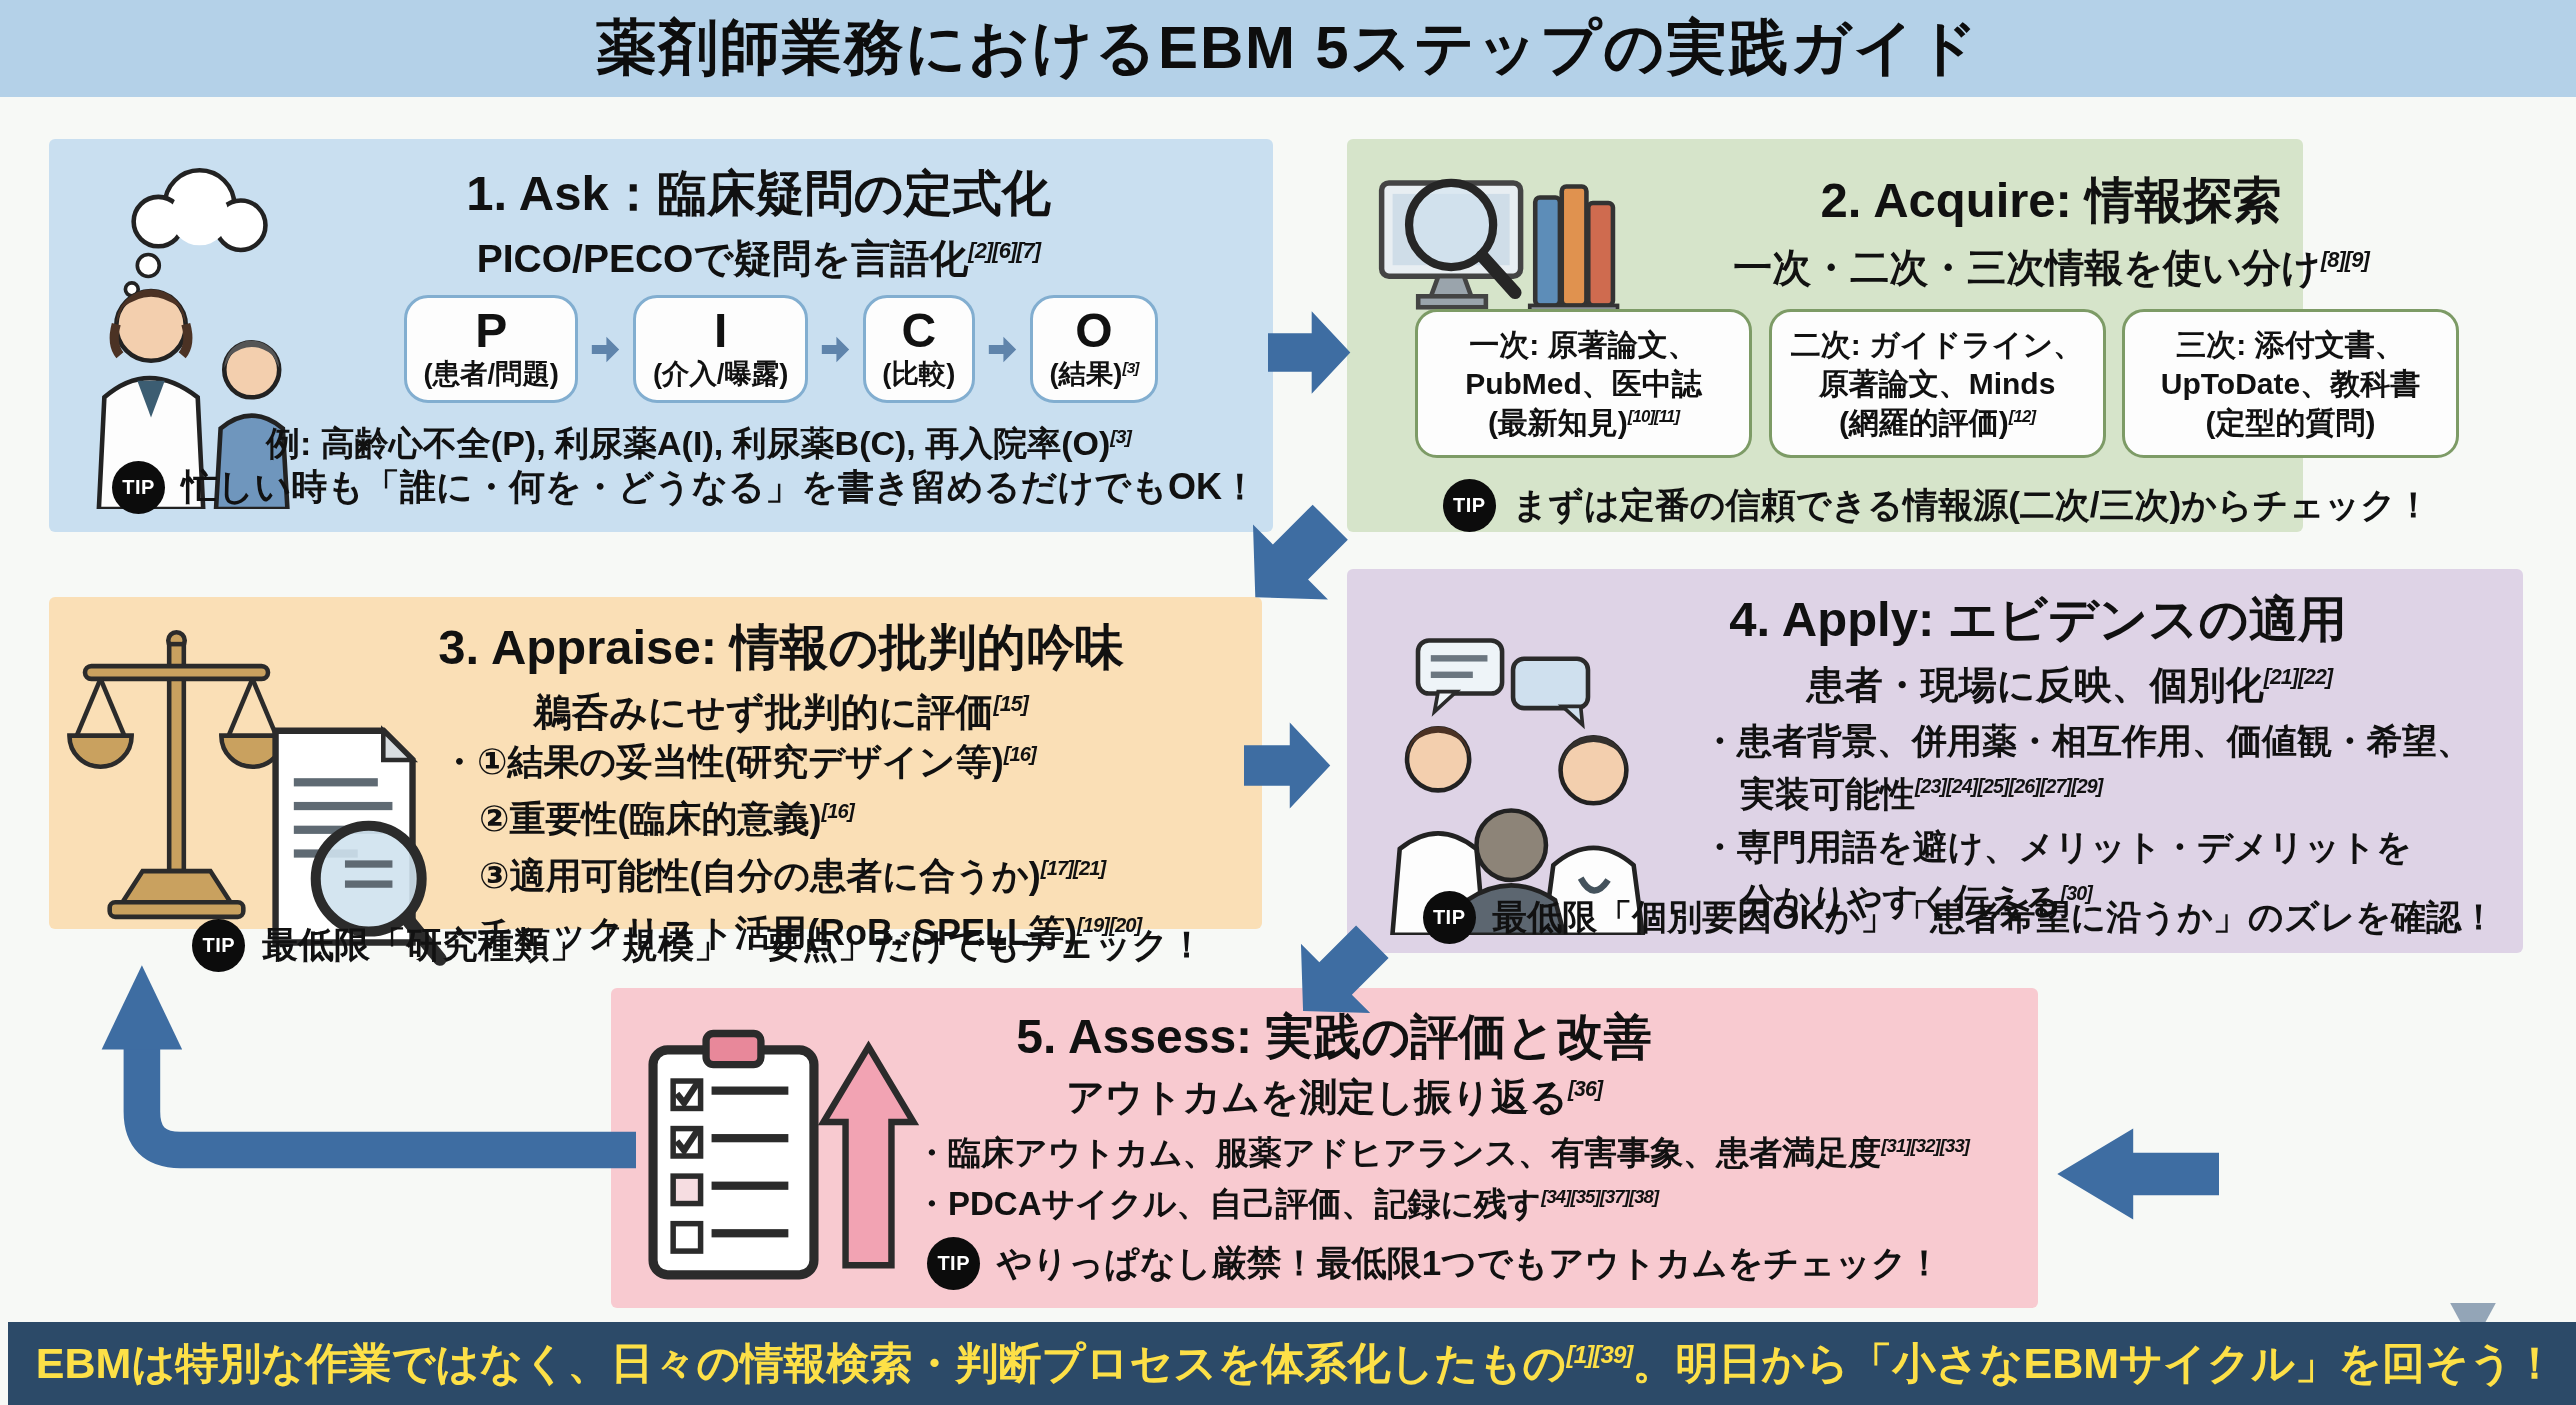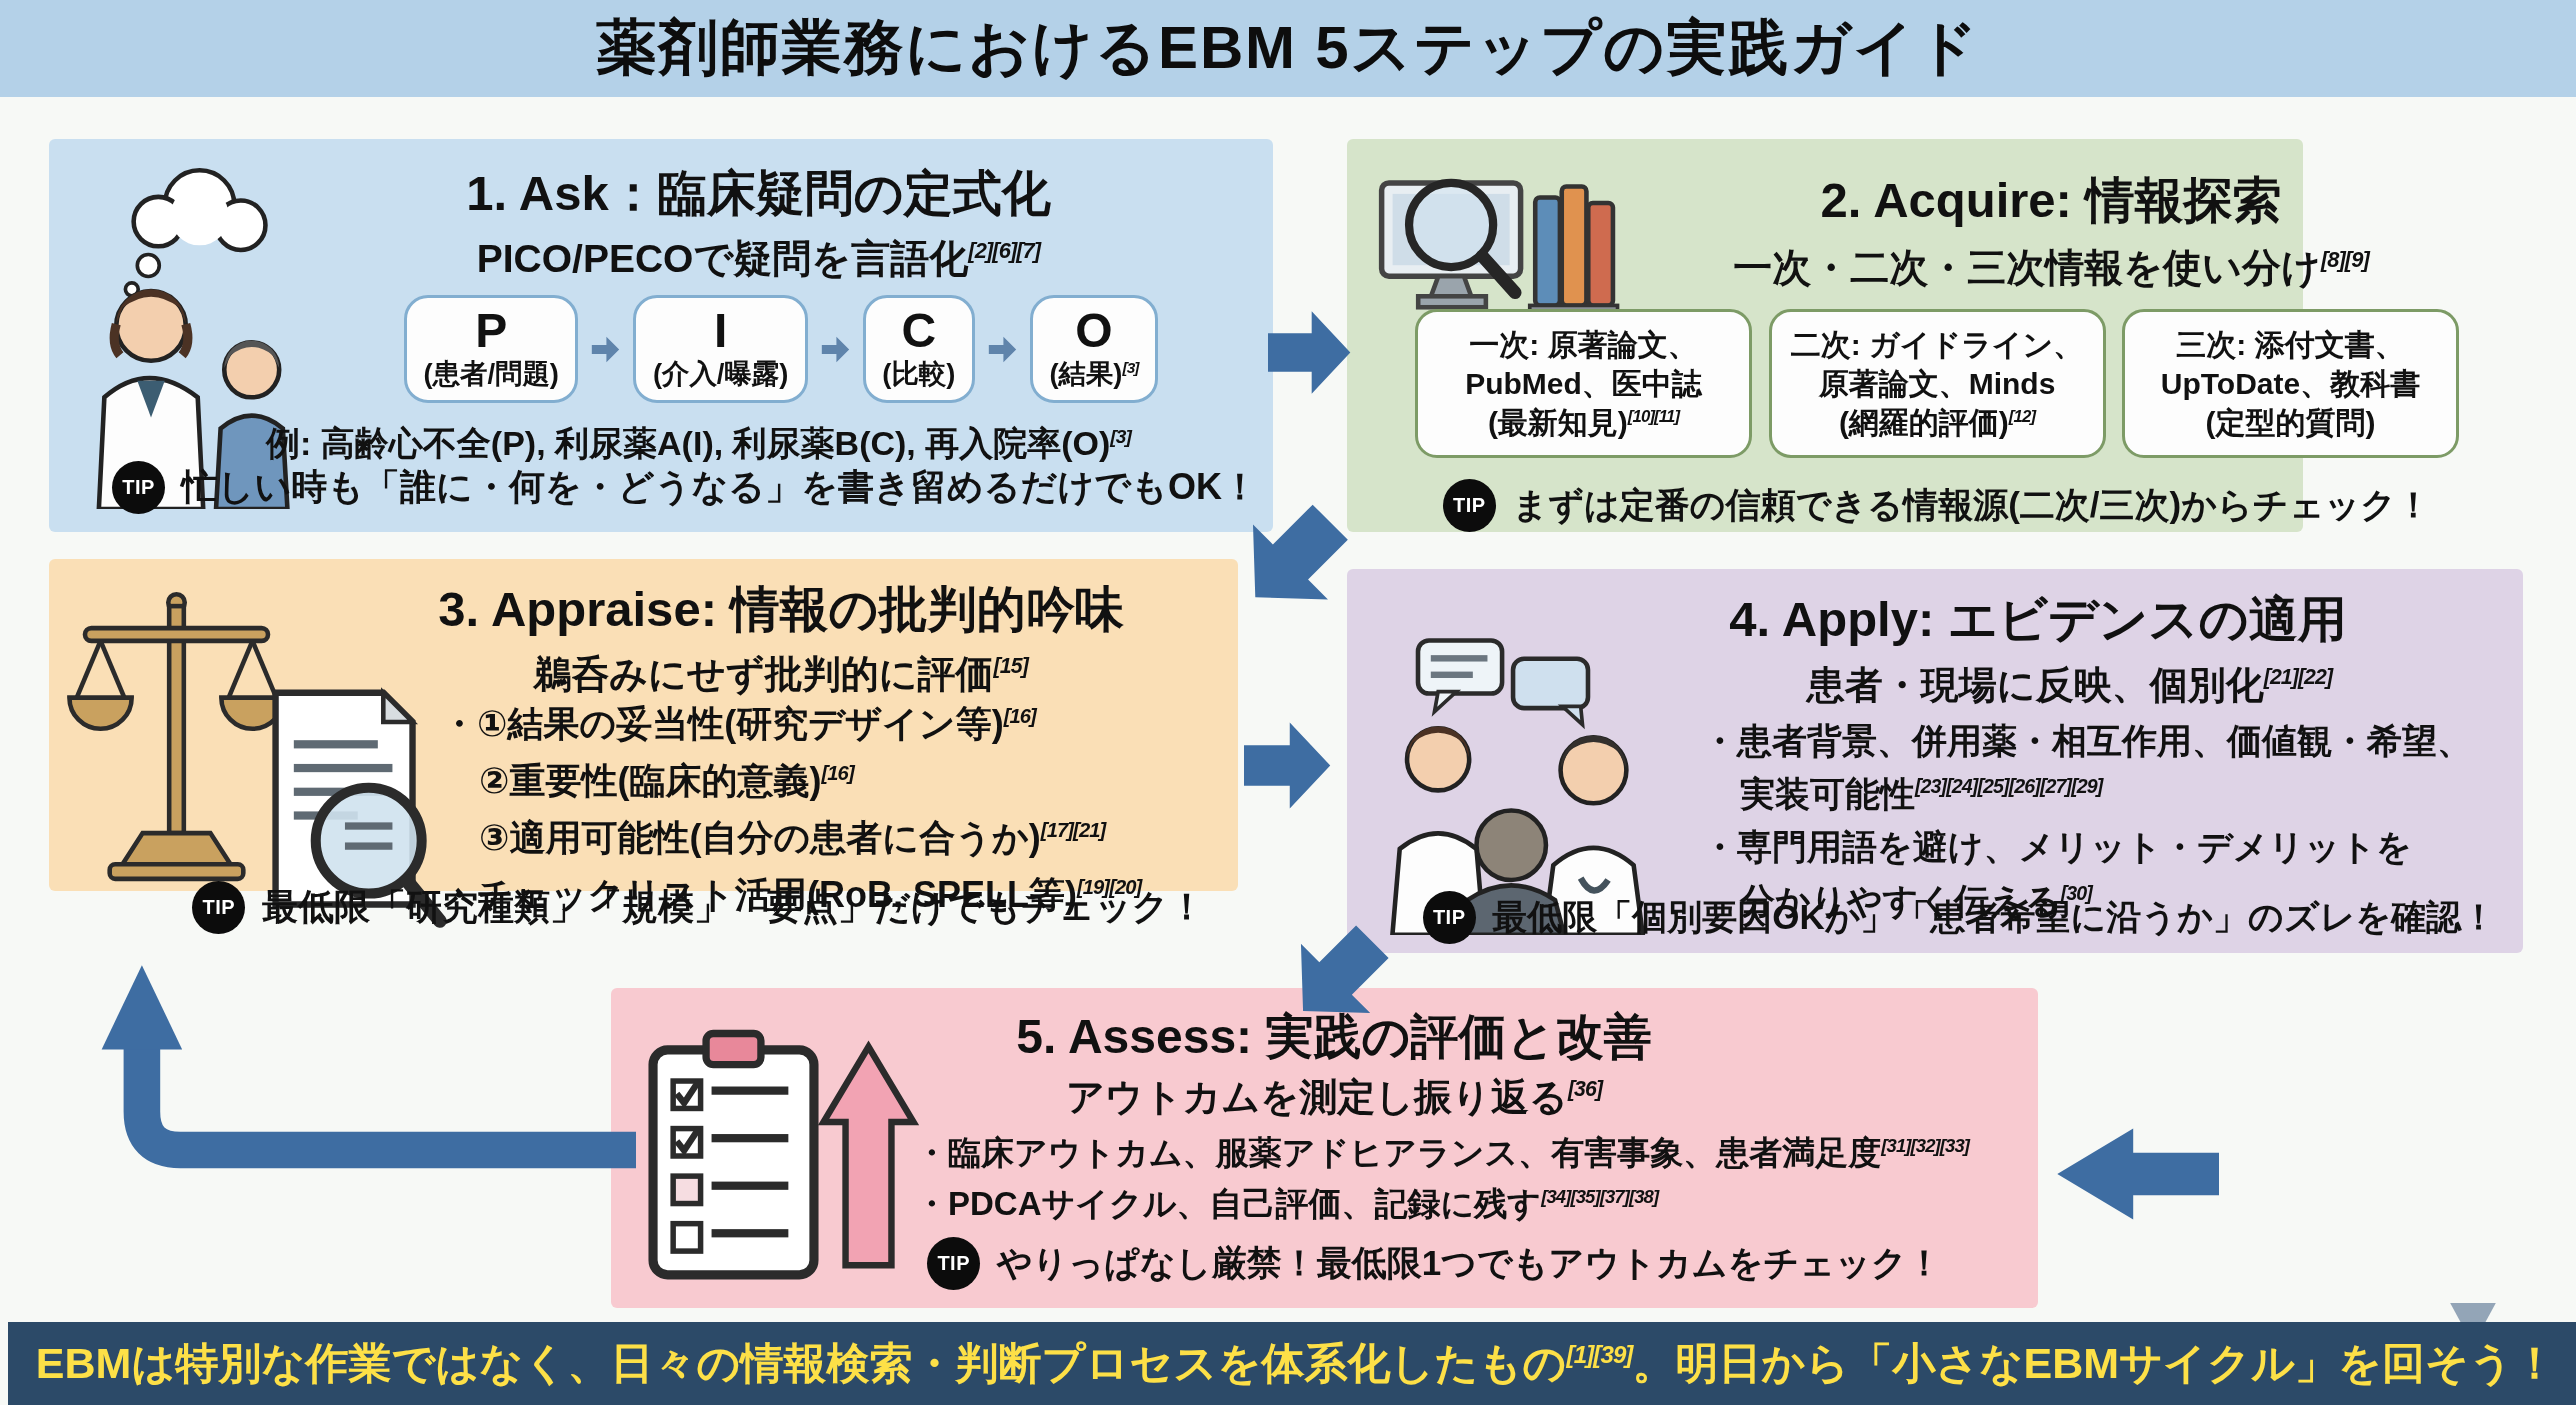--- a/index.html
+++ b/index.html
@@ -10,21 +10,21 @@
     color:#111;
   }
   .title-band{position:absolute;left:0;top:0;width:2576px;height:97px;background:#b4d1e8;}
   .title-band h1{
     margin:0;height:97px;line-height:95px;text-align:center;
     font-size:60px;font-weight:900;letter-spacing:1.8px;color:#0d0d0d;
   }
   .step-box{position:absolute;border-radius:6px;}
   .box-ask{left:49px;top:139px;width:1224px;height:393px;background:#c9dff0;}
   .box-acquire{left:1347px;top:139px;width:956px;height:393px;background:#d6e4ca;}
-  .box-appraise{left:49px;top:559px;width:1189px;height:332px;background:#fadfb6;}
+  .box-appraise{left:49px;top:597px;width:1189px;height:332px;background:#fadfb6;padding-left:24px;}
   .box-apply{left:1347px;top:569px;width:1176px;height:384px;background:#ded3e6;}
   .box-assess{left:611px;top:988px;width:1427px;height:320px;background:#f8cad0;}
   .step-box h2{position:absolute;margin:0;font-weight:800;font-size:49px;text-align:center;white-space:nowrap;}
   .sub{position:absolute;font-weight:800;font-size:39px;text-align:center;white-space:nowrap;}
   .refs{font-size:.56em;vertical-align:super;font-weight:800;letter-spacing:-0.9px;font-style:italic;}
   .pico-row{position:absolute;display:flex;align-items:center;justify-content:center;gap:11px;}
   .pico-box{
     background:#fdfdfd;border:3.7px solid #82aed0;border-radius:24px;
     display:flex;flex-direction:column;align-items:center;justify-content:center;
     padding:9.1px 16.5px;height:108px;box-sizing:border-box;

